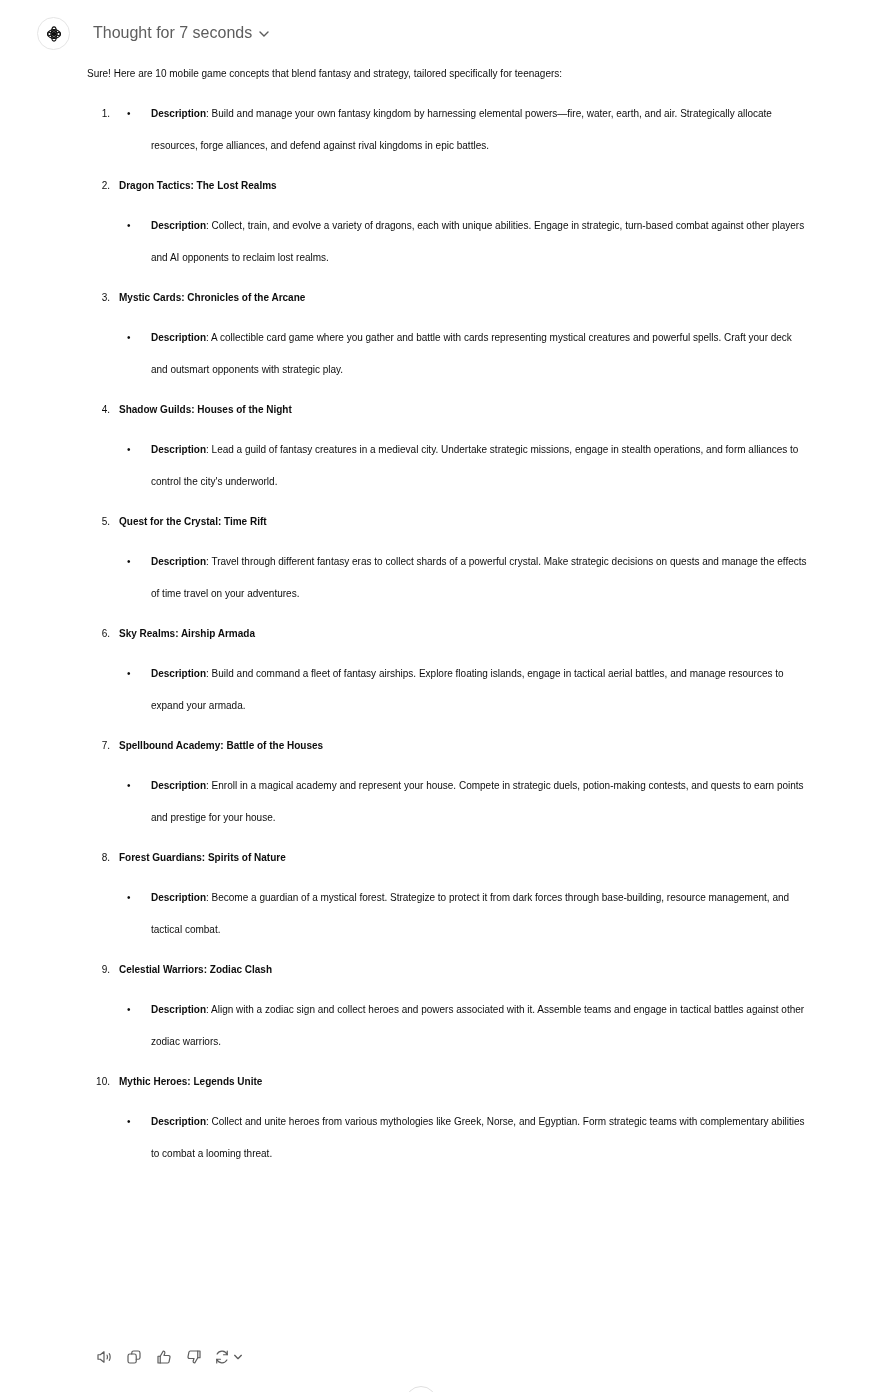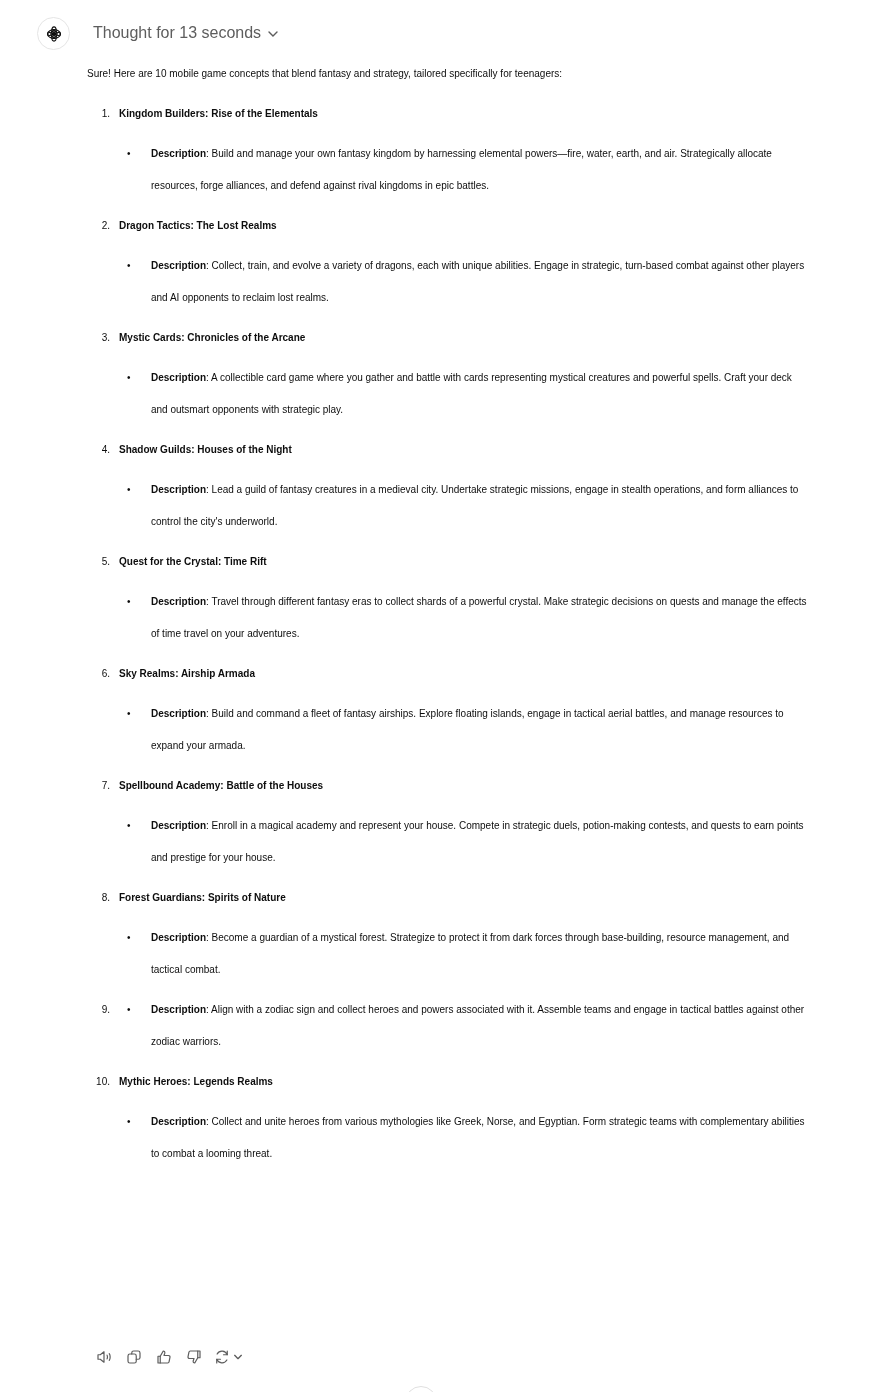--- a/index.html
+++ b/index.html
@@ -49,32 +49,31 @@
     <ellipse cx="12" cy="8" rx="3" ry="5.5"></ellipse>
     <ellipse cx="12" cy="16" rx="3" ry="5.5"></ellipse>
     <ellipse cx="8.5" cy="10" rx="3" ry="5.5" transform="rotate(60 8.5 10)"></ellipse>
     <ellipse cx="15.5" cy="14" rx="3" ry="5.5" transform="rotate(60 15.5 14)"></ellipse>
     <ellipse cx="15.5" cy="10" rx="3" ry="5.5" transform="rotate(-60 15.5 10)"></ellipse>
     <ellipse cx="8.5" cy="14" rx="3" ry="5.5" transform="rotate(-60 8.5 14)"></ellipse>
   </svg>
 </div>
 
 <div class="thought">
-  <span>Thought for 13 seconds</span>
+  <span>Thought for 7 seconds</span>
   <svg viewBox="0 0 12 12" fill="none" stroke="#5d5d5d" stroke-width="1.4" stroke-linecap="round">
       <path d="M2 4l4 4 4-4"></path>
     </svg>
 </div>
 
 <div class="content">
   <p class="intro">Sure! Here are 10 mobile game concepts that blend fantasy and strategy, tailored specifically for teenagers:</p>
   <ol class="concepts" id="concept-list">
       <li>
         <span class="num">1.</span>
-        <span class="title">Kingdom Builders: Rise of the Elementals</span>
         <ul class="desc">
           <li><span class="bullet">•</span><span class="lbl">Description</span><span>: Build and manage your own fantasy kingdom by harnessing elemental powers—fire, water, earth, and air. Strategically allocate resources, forge alliances, and defend against rival kingdoms in epic battles.</span></li>
         </ul>
       </li>
       <li>
         <span class="num">2.</span>
         <span class="title">Dragon Tactics: The Lost Realms</span>
         <ul class="desc">
           <li><span class="bullet">•</span><span class="lbl">Description</span><span>: Collect, train, and evolve a variety of dragons, each with unique abilities. Engage in strategic, turn-based combat against other players and AI opponents to reclaim lost realms.</span></li>
         </ul>
@@ -116,27 +115,28 @@
       </li>
       <li>
         <span class="num">8.</span>
         <span class="title">Forest Guardians: Spirits of Nature</span>
         <ul class="desc">
           <li><span class="bullet">•</span><span class="lbl">Description</span><span>: Become a guardian of a mystical forest. Strategize to protect it from dark forces through base-building, resource management, and tactical combat.</span></li>
         </ul>
       </li>
       <li>
         <span class="num">9.</span>
+        <span class="title">Celestial Warriors: Zodiac Clash</span>
         <ul class="desc">
           <li><span class="bullet">•</span><span class="lbl">Description</span><span>: Align with a zodiac sign and collect heroes and powers associated with it. Assemble teams and engage in tactical battles against other zodiac warriors.</span></li>
         </ul>
       </li>
       <li>
         <span class="num">10.</span>
-        <span class="title">Mythic Heroes: Legends Realms</span>
+        <span class="title">Mythic Heroes: Legends Unite</span>
         <ul class="desc">
           <li><span class="bullet">•</span><span class="lbl">Description</span><span>: Collect and unite heroes from various mythologies like Greek, Norse, and Egyptian. Form strategic teams with complementary abilities to combat a looming threat.</span></li>
         </ul>
       </li>
     </ol>
 </div>
 
 <div class="actions">
   <div class="act">
     <svg viewBox="0 0 24 24">

